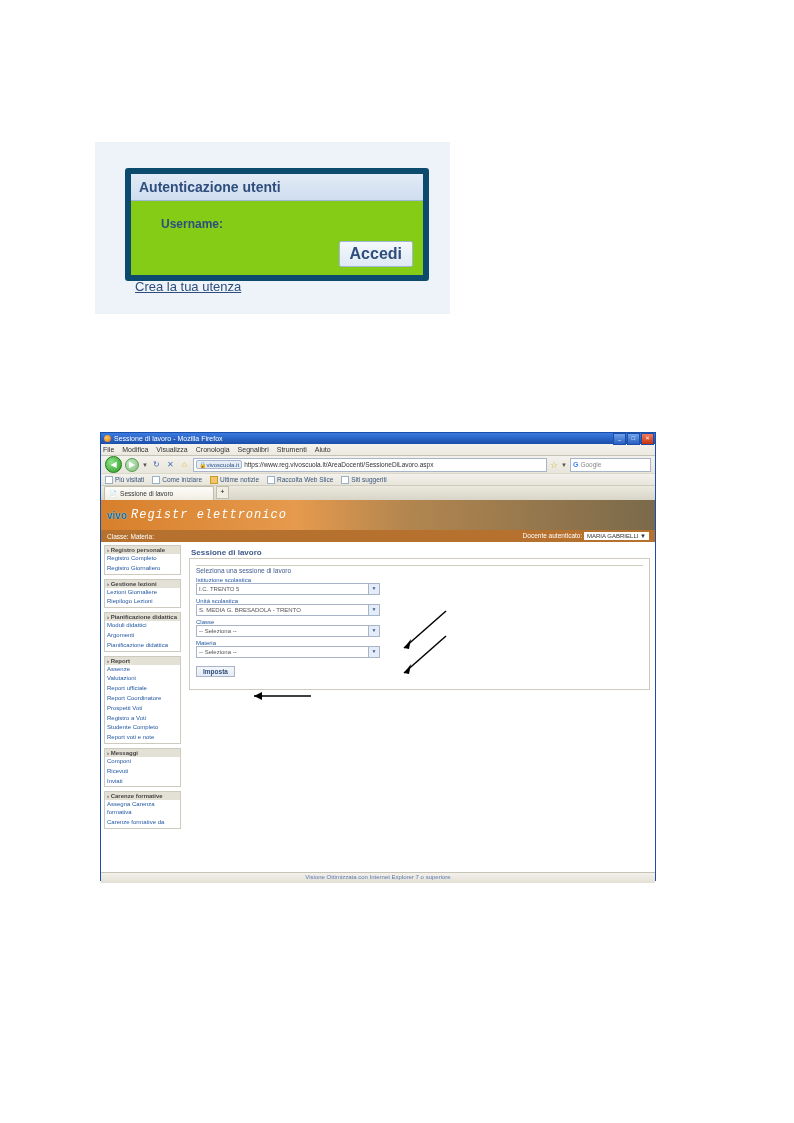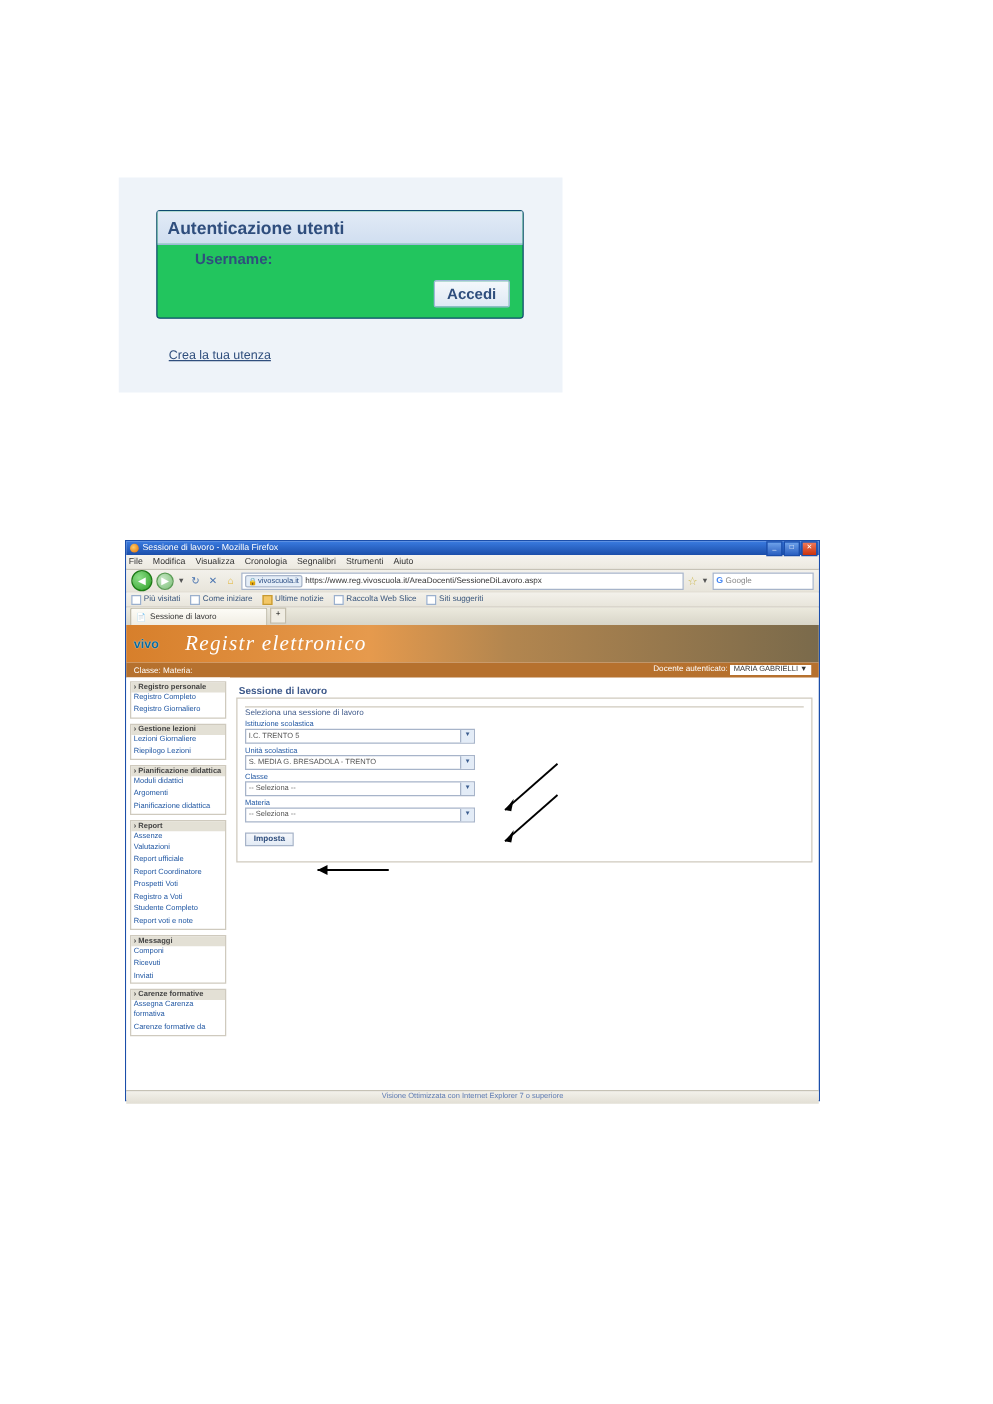--- a/index.html
+++ b/index.html
@@ -23,34 +23,34 @@
   left: 95px;
   width: 355px;
   height: 172px;
   background: #eef3f9;
 }
 .login-panel {
   position: absolute;
   top: 26px;
   left: 30px;
   width: 292px;
-  border: 1px solid #0c4a6e;
+  border: 6px solid #0c4a6e;
   border-radius: 3px;
-  background: #22c55e;
+  background: #84cc16;
 }
 .login-header {
   background: linear-gradient(#e2ebf6, #d0def0);
   border-bottom: 1px solid #9fb8d8;
   padding: 5px 8px;
   font-size: 14px;
   font-weight: bold;
   color: #2f4e7d;
 }
 .login-body {
-  padding: 4px 10px 8px 10px;
+  padding: 16px 10px 8px 10px;
 }
 .field-row {
   display: flex;
   align-items: center;
   margin-bottom: 6px;
 }
 .field-label {
   width: 82px;
   text-align: right;
   font-size: 12px;
@@ -68,32 +68,32 @@
   color: #333;
 }
 .login-actions {
   text-align: right;
   padding-top: 4px;
 }
 .btn-accedi {
   border: 1px solid #9fb8d8;
   background: linear-gradient(#f4f8fc, #dfe9f4);
   color: #2f4e7d;
-  font-size: 12px;
+  font-size: 16px;
   font-weight: bold;
   padding: 3px 10px;
   border-radius: 2px;
   cursor: pointer;
   margin-left: 16px;
 }
 .create-link {
   position: absolute;
   top: 137px;
   left: 40px;
-  font-size: 10px;
+  font-size: 13px;
   color: #2f4e7d;
   text-decoration: underline;
 }
 
 
 .browser-shot {
   position: absolute;
   top: 432px;
   left: 100px;
   width: 556px;
@@ -292,25 +292,25 @@
   display:flex;
   align-items:center;
   color:#fff;
   padding: 0 6px;
 }
 .site-banner .logo-vivo {
   font-size:10px;
   font-weight:bold;
   color:#0a6a9b;
   text-shadow:0 0 1px #fff;
-  margin-right:21px;
+  margin-right:4px;
 }
 .site-banner .brand {
-  font-family: Liberation Serif, serif;
-  font-size:17px;
+  font-family: Liberation Mono, monospace;
+  font-size:12px;
   font-style:italic;
   letter-spacing:1px;
 }
 .site-subbar {
   height:12px;
   background:#b6712e;
   color:#fff;
   font-size:6.5px;
   display:flex;
   justify-content:space-between;

